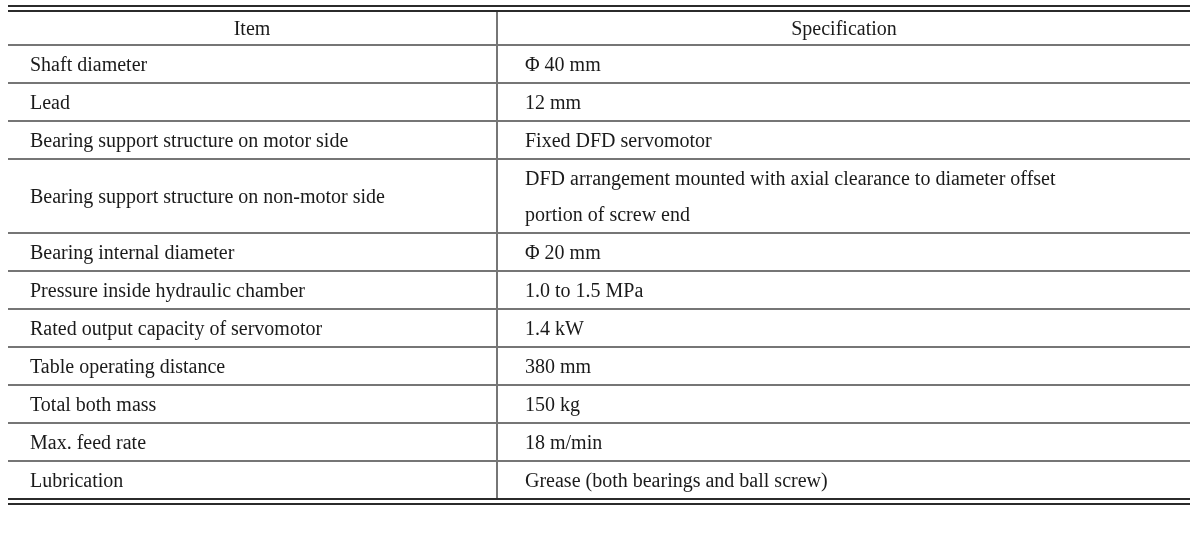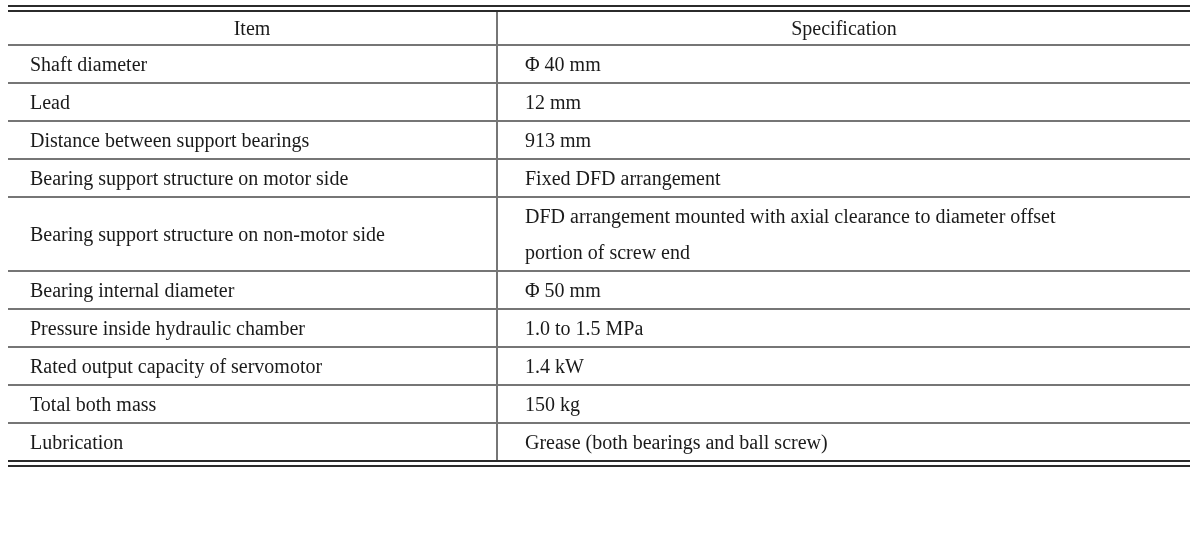--- a/index.html
+++ b/index.html
@@ -77,47 +77,51 @@
     <tbody>
       <tr>
         <td class="item-cell">Shaft diameter</td>
         <td class="spec-cell">Φ 40 mm</td>
       </tr>
       <tr>
         <td class="item-cell">Lead</td>
         <td class="spec-cell">12 mm</td>
       </tr>
       <tr>
-        <td class="item-cell">Distance between support bearings</td>
-        <td class="spec-cell">913 mm</td>
-      </tr>
-      <tr>
         <td class="item-cell">Bearing support structure on motor side</td>
-        <td class="spec-cell">Fixed DFD arrangement</td>
+        <td class="spec-cell">Fixed DFD servomotor</td>
       </tr>
       <tr>
         <td class="item-cell">Bearing support structure on non-motor side</td>
         <td class="spec-cell">DFD arrangement mounted with axial clearance to diameter offset
 portion of screw end</td>
       </tr>
       <tr>
         <td class="item-cell">Bearing internal diameter</td>
-        <td class="spec-cell">Φ 50 mm</td>
+        <td class="spec-cell">Φ 20 mm</td>
       </tr>
       <tr>
         <td class="item-cell">Pressure inside hydraulic chamber</td>
         <td class="spec-cell">1.0 to 1.5 MPa</td>
       </tr>
       <tr>
         <td class="item-cell">Rated output capacity of servomotor</td>
         <td class="spec-cell">1.4 kW</td>
       </tr>
       <tr>
+        <td class="item-cell">Table operating distance</td>
+        <td class="spec-cell">380 mm</td>
+      </tr>
+      <tr>
         <td class="item-cell">Total both mass</td>
         <td class="spec-cell">150 kg</td>
+      </tr>
+      <tr>
+        <td class="item-cell">Max. feed rate</td>
+        <td class="spec-cell">18 m/min</td>
       </tr>
       <tr>
         <td class="item-cell">Lubrication</td>
         <td class="spec-cell">Grease (both bearings and ball screw)</td>
       </tr>
     </tbody>
   </table>
 </div>
 
 </body></html>

